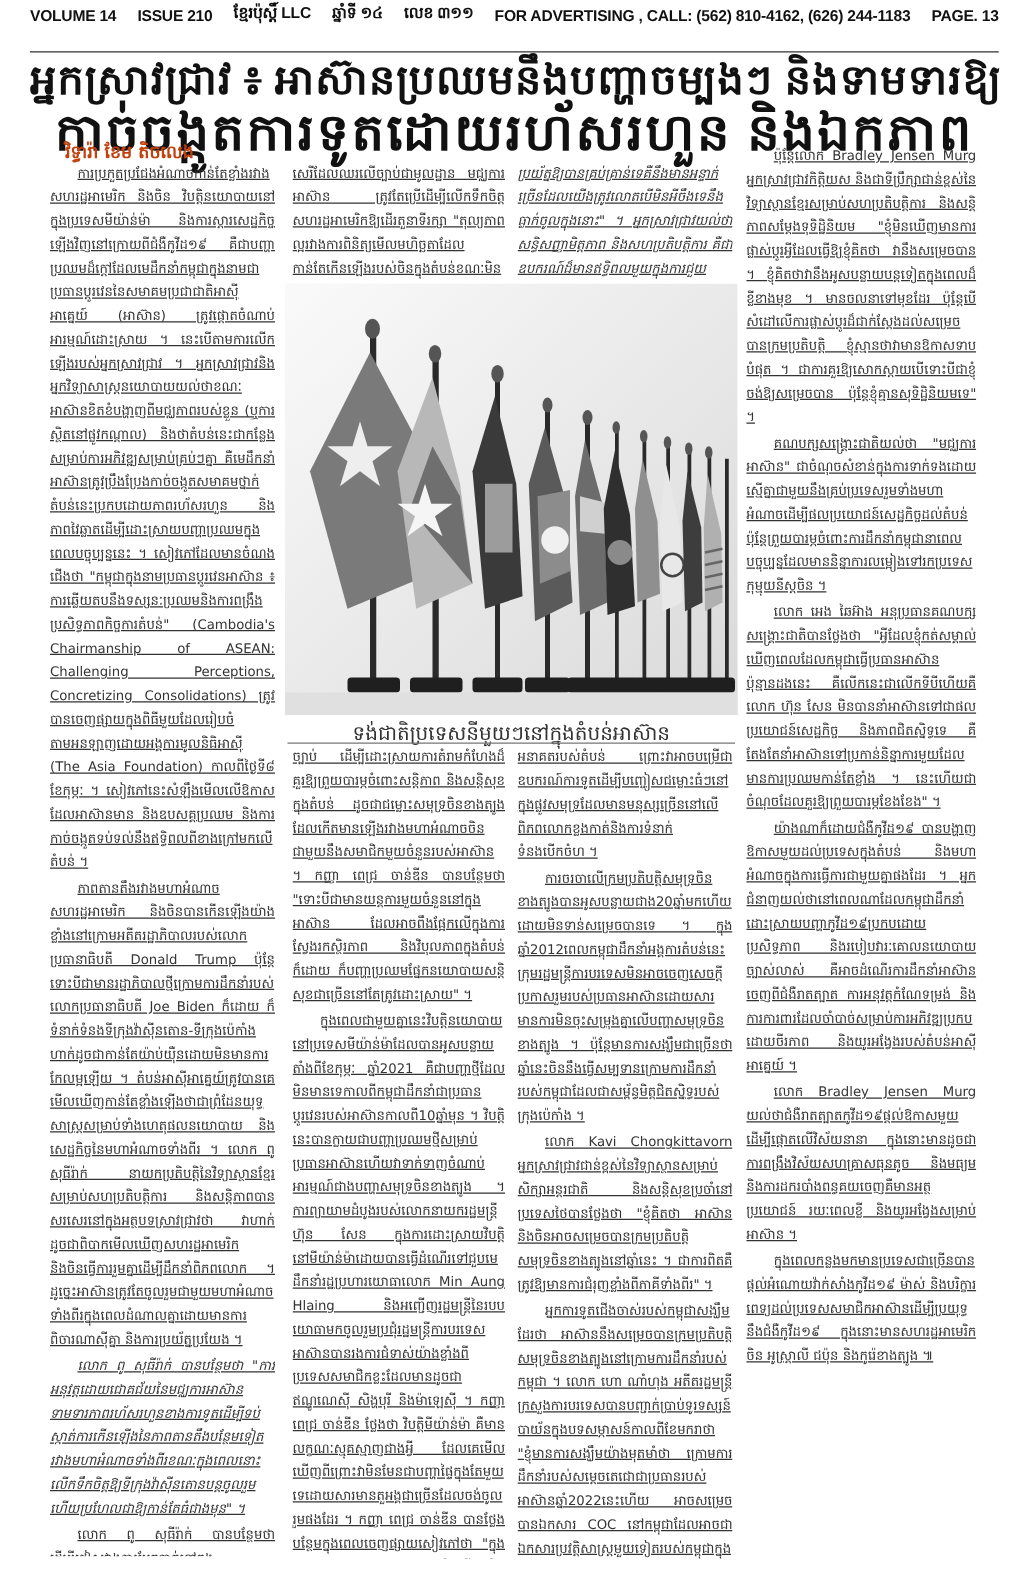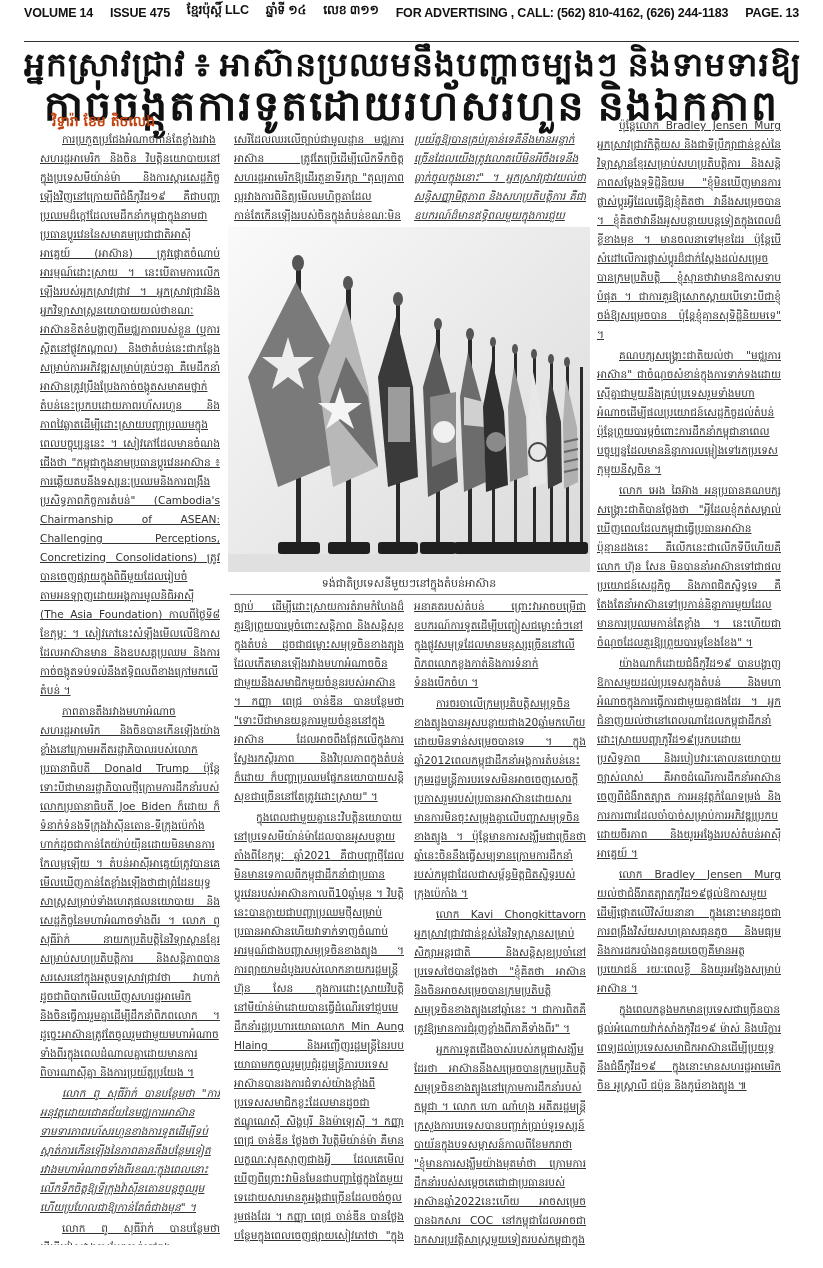--- a/index.html
+++ b/index.html
@@ -44,32 +44,32 @@
   #col2b { left: 234px; top: 597px; width: 170px; height: 650px; }
   #col3b { left: 414px; top: 597px; width: 172px; height: 650px; }
 
   .photo {
     position: absolute; left: 228px; top: 227px; width: 362px; height: 345px;
     background: linear-gradient(180deg, #f3f3f3 0%, #e8e8e8 55%, #d6d6d6 100%);
     overflow: hidden;
   }
   .caption {
     position: absolute; left: 228px; top: 576px; width: 362px; height: 18px;
-    font-family: "DejaVu Sans", sans-serif; font-size: 11px; color: #333; text-align: center;
+    font-family: "DejaVu Sans", sans-serif; font-size: 16px; color: #333; text-align: center;
   }
   .caption-rule {
     position: absolute; left: 230px; top: 594px; width: 358px; height: 1px; background: #777;
   }
 </style>
 </head>
 <body>
 
 <div class="masthead">
   <span>VOLUME 14</span>
-  <span>ISSUE 475</span>
+  <span>ISSUE 210</span>
   <span>ខ្មែរប៉ុស្តិ៍ LLC</span>
   <span>ឆ្នាំទី ១៤</span>
   <span>លេខ ៣១១</span>
   <span>FOR ADVERTISING ,  CALL: (562) 810-4162, (626) 244-1183</span>
   <span>PAGE. 13</span>
 </div>
 
 <div class="headline">
   <div class="l1">អ្នកស្រាវជ្រាវ ៖ អាស៊ានប្រឈមនឹងបញ្ហាចម្បងៗ និងទាមទារឱ្យ</div>
   <div class="l2">កាច់ចង្កូតការទូតដោយរហ័សរហួន និងឯកភាព</div>

